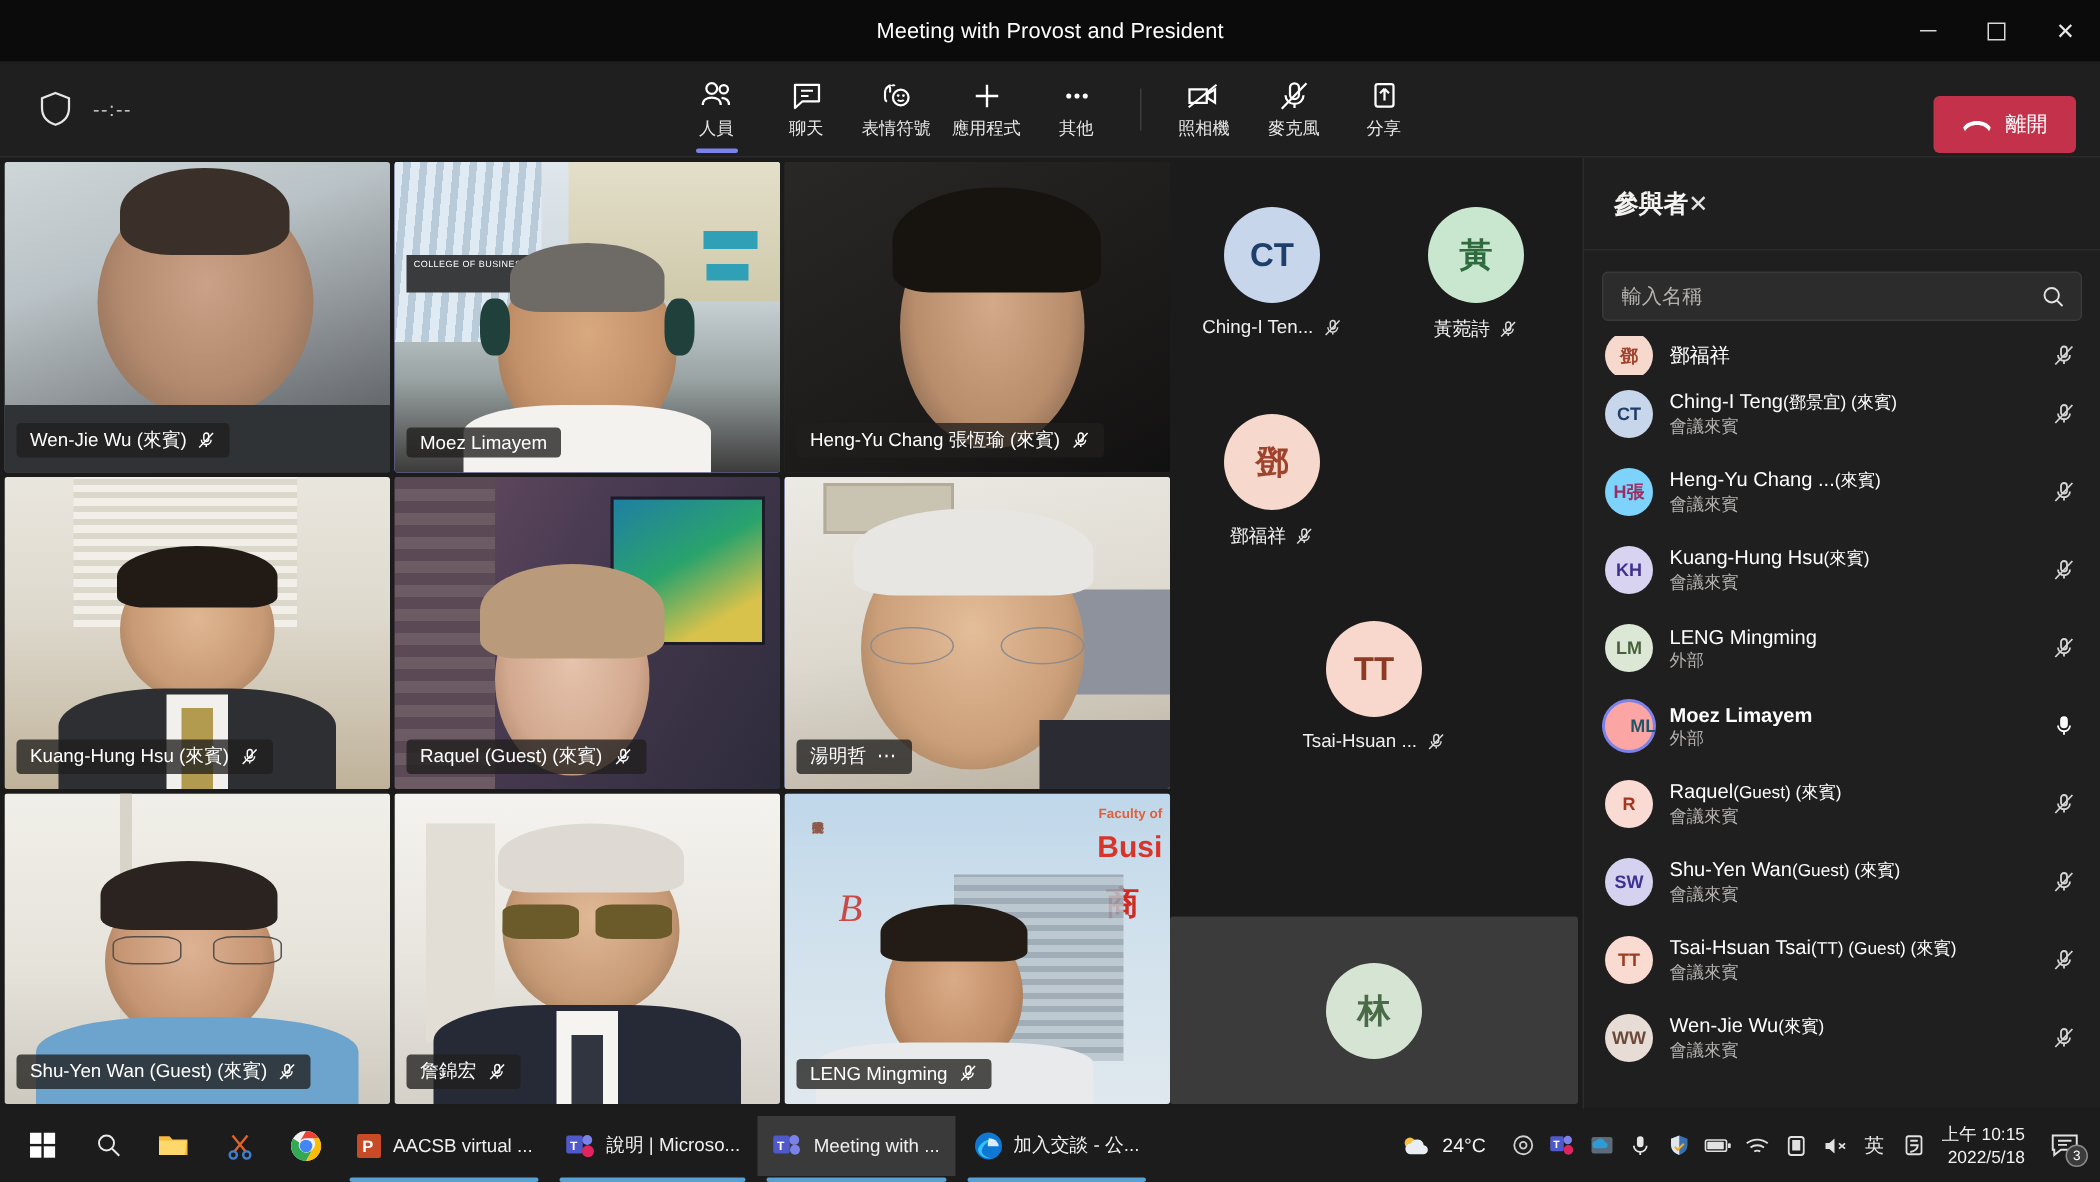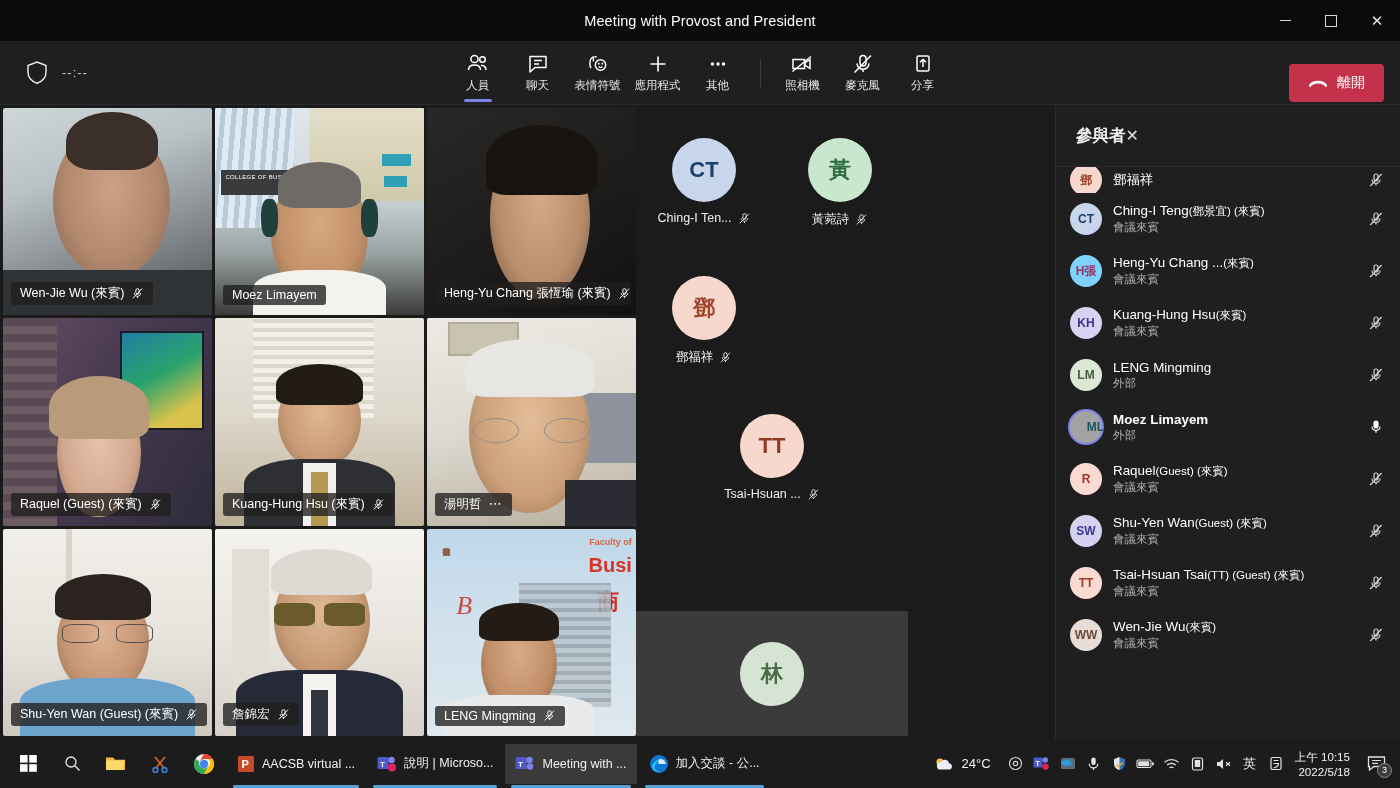--- a/index.html
+++ b/index.html
@@ -33,21 +33,21 @@
     height:3px; background:#7b83eb; border-radius:2px; }
   .tb-sep { width:1px; height:28px; background:#3d3d3d; margin:0 12px; }
   .tb-right { position:absolute; right:16px; display:flex; align-items:center; gap:0;margin-top:20px; }
   .leave-btn { background:#c4314b; color:#fff; height:38px; border-radius:4px;
     display:flex; align-items:center; gap:9px; padding:0 19px; font-size:14px;
     cursor:pointer; margin-left:14px; }
 
   
   .stage { height:634px; display:flex; background:#1b1b1b; }
   .video-area { width:1055px; display:flex; }
-  .grid { width:636px; display:grid; grid-template-columns:repeat(3,1fr);
+  .grid { width:780px; display:grid; grid-template-columns:repeat(3,1fr);
     grid-template-rows:repeat(3,1fr); gap:3px; padding:3px 0 3px 3px; }
   .tile { position:relative; overflow:hidden; background:#2a2a2a; border-radius:2px; }
   .tile.speaking { outline:2px solid #9499f5; outline-offset:-2px; }
   .tile .namebar { position:absolute; left:8px; bottom:10px; background:rgba(32,31,30,.78);
     border-radius:3px; padding:3px 9px; display:flex; align-items:center; gap:7px;
     font-size:12.5px; color:#fff; max-width:94%; white-space:nowrap; }
   .tile .namebar .mic { width:13px; height:13px; flex:none; }
   .dots { letter-spacing:1.5px; font-size:13px; line-height:10px; }
 
   
@@ -278,48 +278,48 @@
           <svg class="mic" viewBox="0 0 16 16">
               <rect x="6" y="2" width="4" height="7" rx="2" fill="none" stroke="#fff" stroke-width="1.2"></rect>
               <path d="M4 7.6c0 2.2 1.8 3.9 4 3.9s4-1.7 4-3.9" fill="none" stroke="#fff" stroke-width="1.2"></path>
               <path d="M8 11.6V13.6" stroke="#fff" stroke-width="1.2"></path>
               <path d="M2.2 14L13.6 2" stroke="#fff" stroke-width="1.2"></path>
             </svg>
         </div>
       </div>
 
       <div class="tile">
-        <div class="ph" style="background:linear-gradient(120deg,#6a4e63 0%,#4a3b52 40%,#2d2b3b 100%);">
-          <div style="position:absolute;left:0;top:0;width:26%;height:100%;background:repeating-linear-gradient(0deg,#6c5b63 0 8px,#5b4a55 8px 16px);"></div>
-          <div style="position:absolute;right:4%;top:6%;width:40%;height:48%;background:linear-gradient(150deg,#1f7fa3,#2aa36c 45%,#d8c24b 80%);border:2px solid #1b1b2a;"></div>
-          <div class="face" style="left:26%;top:34%;width:40%;height:62%;background:radial-gradient(ellipse at 50% 40%,#e6c3ad 0%,#d2a98f 60%,#9a7359 100%);"></div>
-          <div class="face" style="left:22%;top:28%;width:48%;height:30%;background:#b99b7c;border-radius:50% 50% 20% 20%;"></div>
-        </div>
-        <div class="namebar">
-          <span>Raquel (Guest) (來賓)</span>
-          <svg class="mic" viewBox="0 0 16 16">
-              <rect x="6" y="2" width="4" height="7" rx="2" fill="none" stroke="#fff" stroke-width="1.2"></rect>
-              <path d="M4 7.6c0 2.2 1.8 3.9 4 3.9s4-1.7 4-3.9" fill="none" stroke="#fff" stroke-width="1.2"></path>
-              <path d="M8 11.6V13.6" stroke="#fff" stroke-width="1.2"></path>
-              <path d="M2.2 14L13.6 2" stroke="#fff" stroke-width="1.2"></path>
-            </svg>
-        </div>
-      </div>
-
-      <div class="tile">
         <div class="ph" style="background:linear-gradient(180deg,#e9e6de 0%,#ded9cd 45%,#bfb29a 100%);">
           <div style="position:absolute;left:18%;top:0;width:58%;height:48%;background:repeating-linear-gradient(0deg,#f2efe8 0 5px,#dcd7cb 5px 9px);"></div>
           <div class="face" style="left:30%;top:26%;width:40%;height:46%;background:radial-gradient(ellipse at 50% 42%,#e0b793 0%,#c89a75 60%,#8e6c50 100%);"></div>
           <div class="face" style="left:29%;top:22%;width:42%;height:20%;background:#211a15;border-radius:50% 50% 18% 18%;"></div>
           <div style="position:absolute;left:14%;bottom:0;width:72%;height:32%;background:#2d2f33;border-radius:38% 38% 0 0;"></div>
           <div style="position:absolute;left:42%;bottom:0;width:16%;height:30%;background:#f2f0ec;"></div>
           <div style="position:absolute;left:46%;bottom:0;width:8%;height:26%;background:#b29a4e;"></div>
         </div>
         <div class="namebar">
           <span>Kuang-Hung Hsu (來賓)</span>
+          <svg class="mic" viewBox="0 0 16 16">
+              <rect x="6" y="2" width="4" height="7" rx="2" fill="none" stroke="#fff" stroke-width="1.2"></rect>
+              <path d="M4 7.6c0 2.2 1.8 3.9 4 3.9s4-1.7 4-3.9" fill="none" stroke="#fff" stroke-width="1.2"></path>
+              <path d="M8 11.6V13.6" stroke="#fff" stroke-width="1.2"></path>
+              <path d="M2.2 14L13.6 2" stroke="#fff" stroke-width="1.2"></path>
+            </svg>
+        </div>
+      </div>
+
+      <div class="tile">
+        <div class="ph" style="background:linear-gradient(120deg,#6a4e63 0%,#4a3b52 40%,#2d2b3b 100%);">
+          <div style="position:absolute;left:0;top:0;width:26%;height:100%;background:repeating-linear-gradient(0deg,#6c5b63 0 8px,#5b4a55 8px 16px);"></div>
+          <div style="position:absolute;right:4%;top:6%;width:40%;height:48%;background:linear-gradient(150deg,#1f7fa3,#2aa36c 45%,#d8c24b 80%);border:2px solid #1b1b2a;"></div>
+          <div class="face" style="left:26%;top:34%;width:40%;height:62%;background:radial-gradient(ellipse at 50% 40%,#e6c3ad 0%,#d2a98f 60%,#9a7359 100%);"></div>
+          <div class="face" style="left:22%;top:28%;width:48%;height:30%;background:#b99b7c;border-radius:50% 50% 20% 20%;"></div>
+        </div>
+        <div class="namebar">
+          <span>Raquel (Guest) (來賓)</span>
           <svg class="mic" viewBox="0 0 16 16">
               <rect x="6" y="2" width="4" height="7" rx="2" fill="none" stroke="#fff" stroke-width="1.2"></rect>
               <path d="M4 7.6c0 2.2 1.8 3.9 4 3.9s4-1.7 4-3.9" fill="none" stroke="#fff" stroke-width="1.2"></path>
               <path d="M8 11.6V13.6" stroke="#fff" stroke-width="1.2"></path>
               <path d="M2.2 14L13.6 2" stroke="#fff" stroke-width="1.2"></path>
             </svg>
         </div>
       </div>
 
       <div class="tile speaking">
@@ -476,20 +476,29 @@
       </div>
     </div>
   </div>
 
   <div class="panel">
     <div class="panel-head">
       <span class="ttl">參與者</span>
       <span class="x">✕</span>
     </div>
 
+    <div class="search-wrap">
+      <div class="search">
+        <input type="text" placeholder="輸入名稱" style="">
+        <svg width="16" height="16" viewBox="0 0 16 16">
+            <circle cx="6.8" cy="6.8" r="4.8" fill="none" stroke="#e3e3e3" stroke-width="1.3"></circle>
+            <path d="M10.4 10.4L14 14" stroke="#e3e3e3" stroke-width="1.3"></path>
+          </svg>
+      </div>
+    </div>
 
     <div class="plist">
 
       <div class="prow partial">
         <div class="pav" style="background:#f7d8cd;color:#a0432c;">
           <span>鄧</span>
         </div>
         <div class="pinfo">
           <div class="pname">鄧福祥</div>
         </div>
@@ -559,21 +568,21 @@
         </div>
         <svg class="pmic" viewBox="0 0 16 16">
             <rect x="6" y="2" width="4" height="7" rx="2" fill="none" stroke="#d5d5d5" stroke-width="1.2"></rect>
             <path d="M4 7.6c0 2.2 1.8 3.9 4 3.9s4-1.7 4-3.9" fill="none" stroke="#d5d5d5" stroke-width="1.2"></path>
             <path d="M8 11.6V13.6" stroke="#d5d5d5" stroke-width="1.2"></path>
             <path d="M2.2 14L13.6 2" stroke="#d5d5d5" stroke-width="1.2"></path>
           </svg>
       </div>
 
       <div class="prow">
-        <div class="pav ring" style="background:#a3a3a3;color:#1f5567;padding-left:19px;">
+        <div class="pav ring" style="background:#fca5a5;color:#1f5567;padding-left:19px;">
             <span>ML</span>
           </div>
         <div class="pinfo">
           <div class="pname" style="font-weight:600;"><span>Moez Limayem</span><span class="suffix"></span></div>
           <div class="psub">外部</div>
         </div>
         <svg class="pmic" viewBox="0 0 16 16">
             <rect x="6" y="2" width="4" height="7" rx="2" fill="#fff" stroke="#fff" stroke-width="1.1"></rect>
             <path d="M4 7.6c0 2.2 1.8 3.9 4 3.9s4-1.7 4-3.9" fill="none" stroke="#fff" stroke-width="1.2"></path>
             <path d="M8 11.6V13.8" stroke="#fff" stroke-width="1.2"></path>

